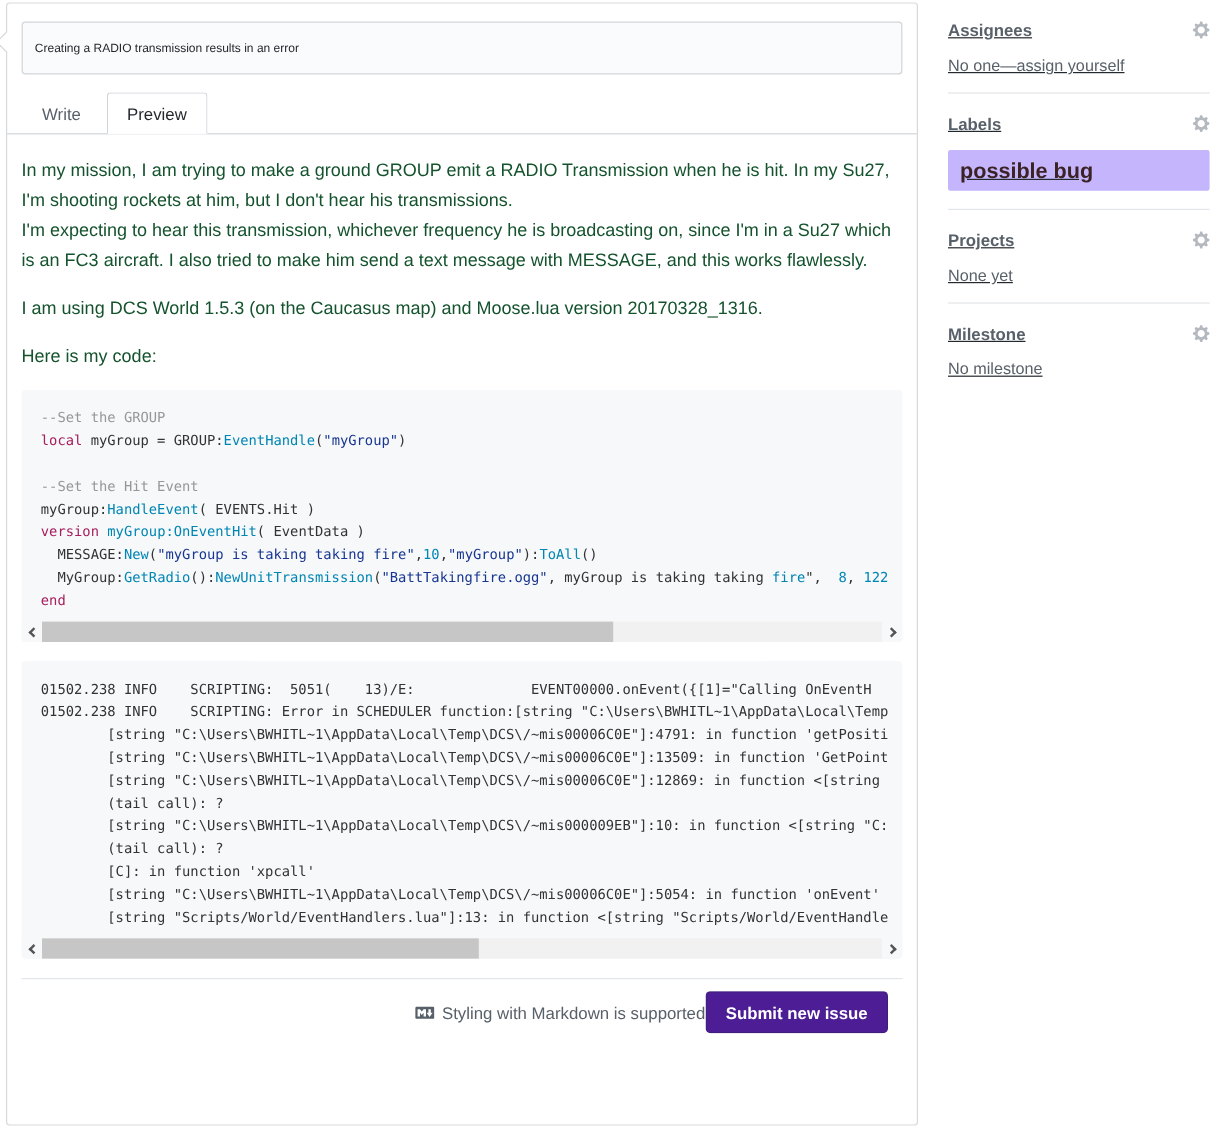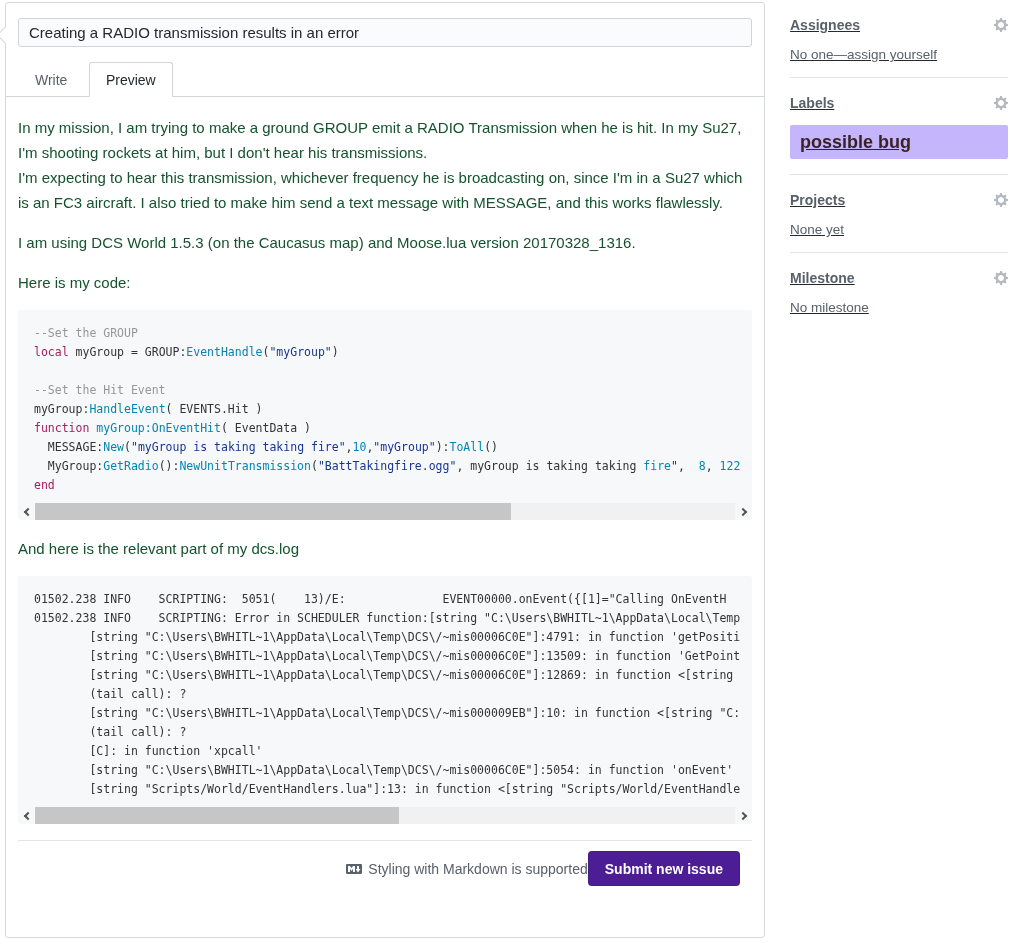--- a/index.html
+++ b/index.html
@@ -7,22 +7,22 @@
   body { font-family: "Liberation Sans", sans-serif; color:#24292e; }
   .page { position:relative; width:1025px; height:944px; background:#fff; overflow:hidden; }
 
   
   .main-box { position:absolute; left:5px; top:2px; width:760px; height:936px;
               background:#fff; border:1px solid #d6d9dc; border-radius:3px; }
   .caret { position:absolute; left:-7px; top:26px; width:12px; height:12px; background:#fff;
            border-left:1px solid #d6d9dc; border-bottom:1px solid #d6d9dc; transform:rotate(45deg); }
 
   .title-row { margin:15px 12px 0 12px; }
-  .title-input { width:100%; height:29px; border:1px solid #d1d5da; border-radius:3px;
-                 background:#fafbfc; padding:0 10px; font-size:15px; color:#24292e;
+  .title-input { width:100%; height:44px; border:1px solid #d1d5da; border-radius:3px;
+                 background:#fafbfc; padding:0 10px; font-size:10px; color:#24292e;
                  font-family:"Liberation Sans", sans-serif; outline:none; }
 
   .tabnav { margin-top:15px; padding-left:12px; border-bottom:1px solid #d1d5da; }
   .tab { display:inline-block; padding:9px 16px 8px; font-size:14px; color:#586069;
          border:1px solid transparent; margin-bottom:-1px; cursor:pointer; background:transparent; }
   .tab.active { background:#fff; color:#24292e; border-color:#d1d5da; border-bottom-color:#fff;
                 border-radius:3px 3px 0 0; }
 
   .preview-body { padding:18px 12px 0 12px; }
   .preview-body p { font-size:15px; line-height:25px; margin:0 0 15px; color:#14532d; }
@@ -94,39 +94,38 @@
 
       <p>Here is my code:</p>
 
       <div class="code-block">
         <div>
             <div class="code-line"><span class="tok-c">--Set the GROUP</span></div>
             <div class="code-line"><span class="tok-k">local</span><span class="tok-p"> myGroup = GROUP:</span><span class="tok-f">EventHandle</span><span class="tok-p">(</span><span class="tok-s">"myGroup"</span><span class="tok-p">)</span></div>
             <div class="code-line">&nbsp;</div>
             <div class="code-line"><span class="tok-c">--Set the Hit Event</span></div>
             <div class="code-line"><span class="tok-p">myGroup:</span><span class="tok-f">HandleEvent</span><span class="tok-p">( EVENTS.Hit )</span></div>
-            <div class="code-line"><span class="tok-k">function</span><span class="tok-p"> </span><span class="tok-f">myGroup:OnEventHit</span><span class="tok-p">( EventData )</span></div>
+            <div class="code-line"><span class="tok-k">version</span><span class="tok-p"> </span><span class="tok-f">myGroup:OnEventHit</span><span class="tok-p">( EventData )</span></div>
             <div class="code-line"><span class="tok-p">  MESSAGE:</span><span class="tok-f">New</span><span class="tok-p">(</span><span class="tok-s">"myGroup is taking taking fire"</span><span class="tok-p">,</span><span class="tok-n">10</span><span class="tok-p">,</span><span class="tok-s">"myGroup"</span><span class="tok-p">):</span><span class="tok-f">ToAll</span><span class="tok-p">()</span></div>
             <div class="code-line"><span class="tok-p">  MyGroup:</span><span class="tok-f">GetRadio</span><span class="tok-p">():</span><span class="tok-f">NewUnitTransmission</span><span class="tok-p">(</span><span class="tok-s">"BattTakingfire.ogg"</span><span class="tok-p">, myGroup is taking taking </span><span class="tok-f">fire</span><span class="tok-p">",  </span><span class="tok-n">8</span><span class="tok-p">, </span><span class="tok-n">122</span></div>
             <div class="code-line"><span class="tok-k">end</span></div>
           </div>
         <div class="hscrollbar">
           <span class="scroll-btn">
               <span class="chev left"></span>
             </span>
           <span class="scroll-track">
             <span class="scroll-thumb thumb-1"></span>
           </span>
           <span class="scroll-btn">
               <span class="chev right"></span>
             </span>
         </div>
       </div>
 
-      <p>And here is the relevant part of my dcs.log</p>
 
       <div class="code-block">
         <div>
             <div class="code-line">01502.238 INFO    SCRIPTING:  5051(    13)/E:              EVENT00000.onEvent({[1]="Calling OnEventH</div>
             <div class="code-line">01502.238 INFO    SCRIPTING: Error in SCHEDULER function:[string "C:\Users\BWHITL~1\AppData\Local\Temp</div>
             <div class="code-line">        [string "C:\Users\BWHITL~1\AppData\Local\Temp\DCS\/~mis00006C0E"]:4791: in function 'getPositi</div>
             <div class="code-line">        [string "C:\Users\BWHITL~1\AppData\Local\Temp\DCS\/~mis00006C0E"]:13509: in function 'GetPoint</div>
             <div class="code-line">        [string "C:\Users\BWHITL~1\AppData\Local\Temp\DCS\/~mis00006C0E"]:12869: in function &lt;[string </div>
             <div class="code-line">        (tail call): ?</div>
             <div class="code-line">        [string "C:\Users\BWHITL~1\AppData\Local\Temp\DCS\/~mis000009EB"]:10: in function &lt;[string "C:</div>

